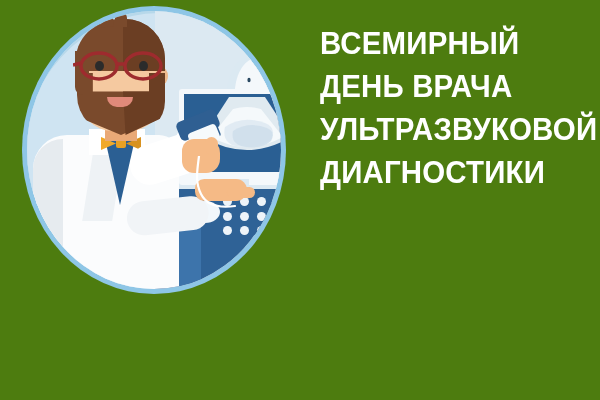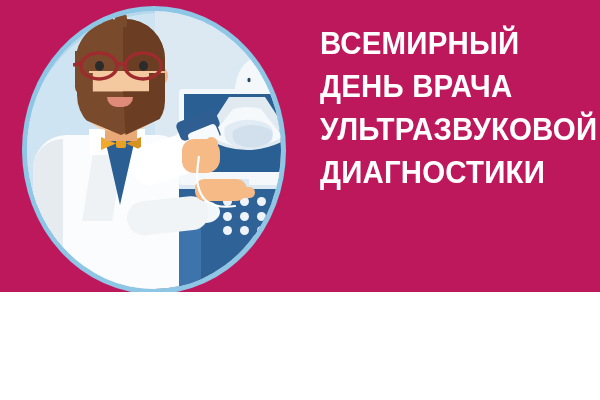--- a/index.html
+++ b/index.html
@@ -3,23 +3,23 @@
 <meta charset="utf-8">
 <style>
   html, body {
     margin: 0;
     padding: 0;
     background: #ffffff;
   }
   #poster {
     position: relative;
     width: 600px;
-    height: 292px;
+    height: 400px;
     overflow: hidden;
-    background: #be185d;
+    background: #4d7c0f;
     font-family: "Liberation Sans", sans-serif;
   }
 
   
   .title-block {
     position: absolute;
     left: 320px;
     top: 22px;
     width: 270px;
   }

